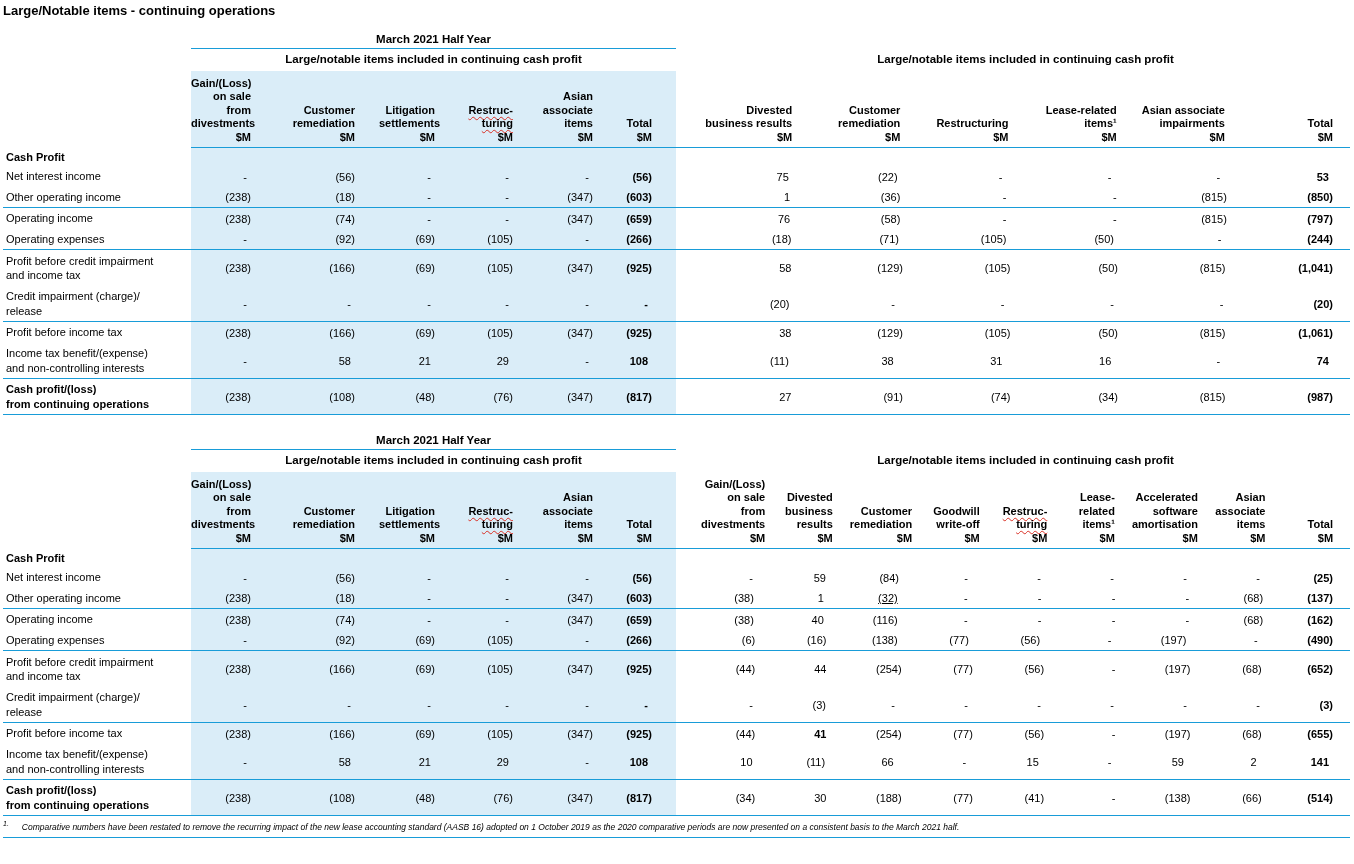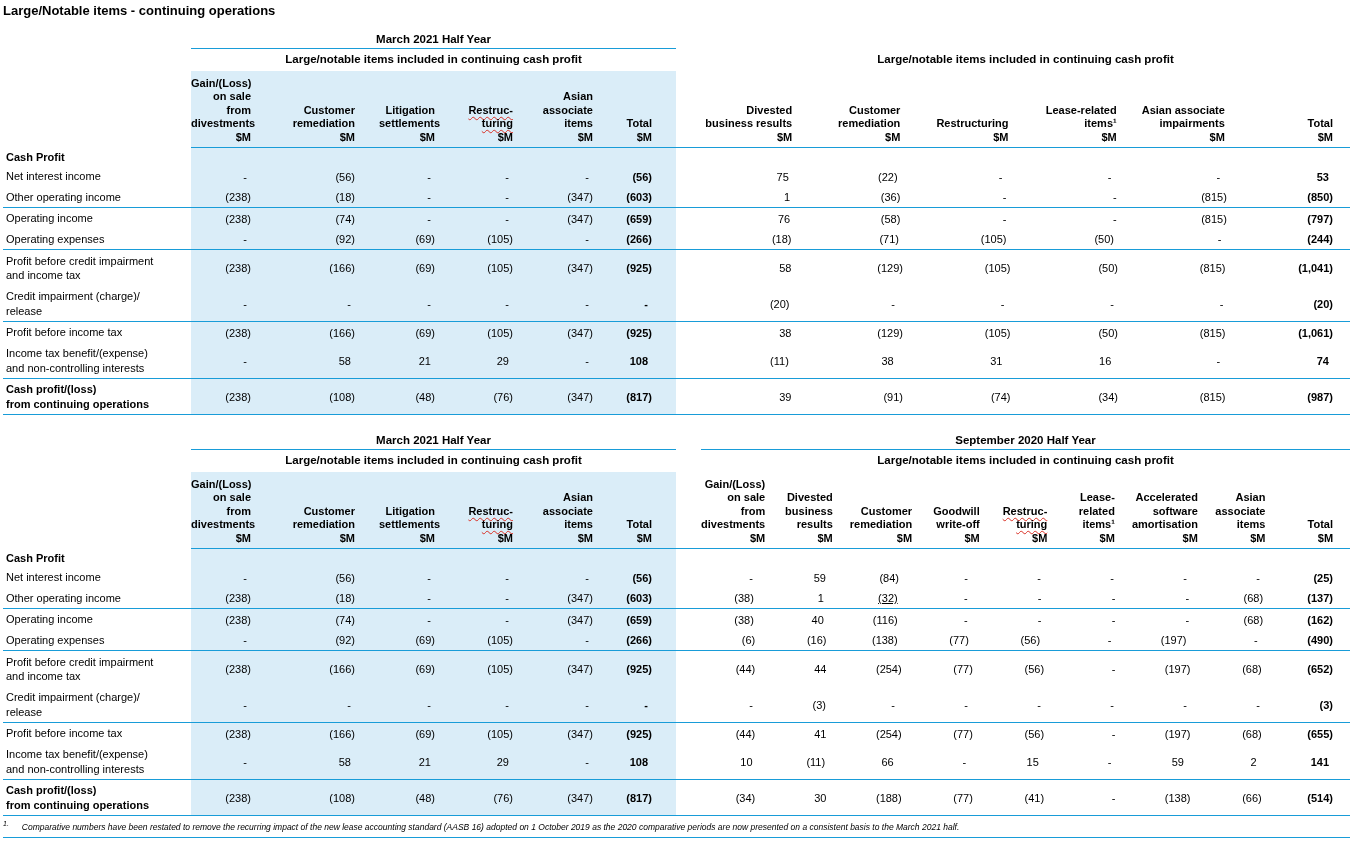--- a/index.html
+++ b/index.html
@@ -300,35 +300,34 @@
           <div class="lblcell boldlbl">Cash profit/(loss)
 from continuing operations</div>
           <div class="vcell shaded" style="width: 84px; padding-right: 24px;">(238)</div>
           <div class="vcell shaded" style="width: 104px; padding-right: 24px;">(108)</div>
           <div class="vcell shaded" style="width: 80px; padding-right: 24px;">(48)</div>
           <div class="vcell shaded" style="width: 78px; padding-right: 24px;">(76)</div>
           <div class="vcell shaded" style="width: 80px; padding-right: 24px;">(347)</div>
           <div class="vcell total shaded" style="width: 59px; padding-right: 24px;">(817)</div>
           <div class="gapcell"></div>
           <div class="rightwrap">
-            <div class="vcell" style="flex: 1 1 0%; padding-right: 21px;">39</div>
+            <div class="vcell" style="flex: 1 1 0%; padding-right: 21px;">27</div>
             <div class="vcell" style="flex: 1 1 0%; padding-right: 17px;">(91)</div>
             <div class="vcell" style="flex: 1 1 0%; padding-right: 17px;">(74)</div>
             <div class="vcell" style="flex: 1 1 0%; padding-right: 17px;">(34)</div>
             <div class="vcell" style="flex: 1 1 0%; padding-right: 17px;">(815)</div>
             <div class="vcell total" style="flex: 1 1 0%; padding-right: 17px;">(987)</div>
           </div>
         </div>
       </div>
       <div class="fin-table">
         <div class="row trow">
           <div class="lblspace"></div>
           <div class="secblock underlined left">March 2021 Half Year</div>
           <div class="gapcell"></div>
-          <div class="secblock underlined right">September 2020 Half Year</div>
         </div>
         <div class="row trow">
           <div class="lblspace"></div>
           <div class="secblock sub left">Large/notable items included in continuing cash profit</div>
           <div class="gapcell"></div>
           <div class="secblock sub right">Large/notable items included in continuing cash profit</div>
         </div>
         <div class="row hrow">
           <div class="lblspace"></div>
           <div class="hdrwrap">
@@ -570,21 +569,21 @@
           <div class="lblcell">Profit before income tax</div>
           <div class="vcell shaded" style="width: 84px; padding-right: 24px;">(238)</div>
           <div class="vcell shaded" style="width: 104px; padding-right: 24px;">(166)</div>
           <div class="vcell shaded" style="width: 80px; padding-right: 24px;">(69)</div>
           <div class="vcell shaded" style="width: 78px; padding-right: 24px;">(105)</div>
           <div class="vcell shaded" style="width: 80px; padding-right: 24px;">(347)</div>
           <div class="vcell total shaded" style="width: 59px; padding-right: 24px;">(925)</div>
           <div class="gapcell"></div>
           <div class="rightwrap">
             <div class="vcell" style="flex: 1 1 0%; padding-right: 17px;">(44)</div>
-            <div class="vcell" style="flex: 1 1 0%; padding-right: 21px;">41</div>
+            <div class="vcell" style="flex: 1 1 0%; padding-right: 21px; font-weight: bold;">41</div>
             <div class="vcell" style="flex: 1 1 0%; padding-right: 17px;">(254)</div>
             <div class="vcell" style="flex: 1 1 0%; padding-right: 17px;">(77)</div>
             <div class="vcell" style="flex: 1 1 0%; padding-right: 17px;">(56)</div>
             <div class="vcell" style="flex: 1 1 0%; padding-right: 21px;">-</div>
             <div class="vcell" style="flex: 1 1 0%; padding-right: 17px;">(197)</div>
             <div class="vcell" style="flex: 1 1 0%; padding-right: 17px;">(68)</div>
             <div class="vcell total" style="flex: 1 1 0%; padding-right: 17px;">(655)</div>
           </div>
         </div>
         <div class="row brow rule-after tall">

